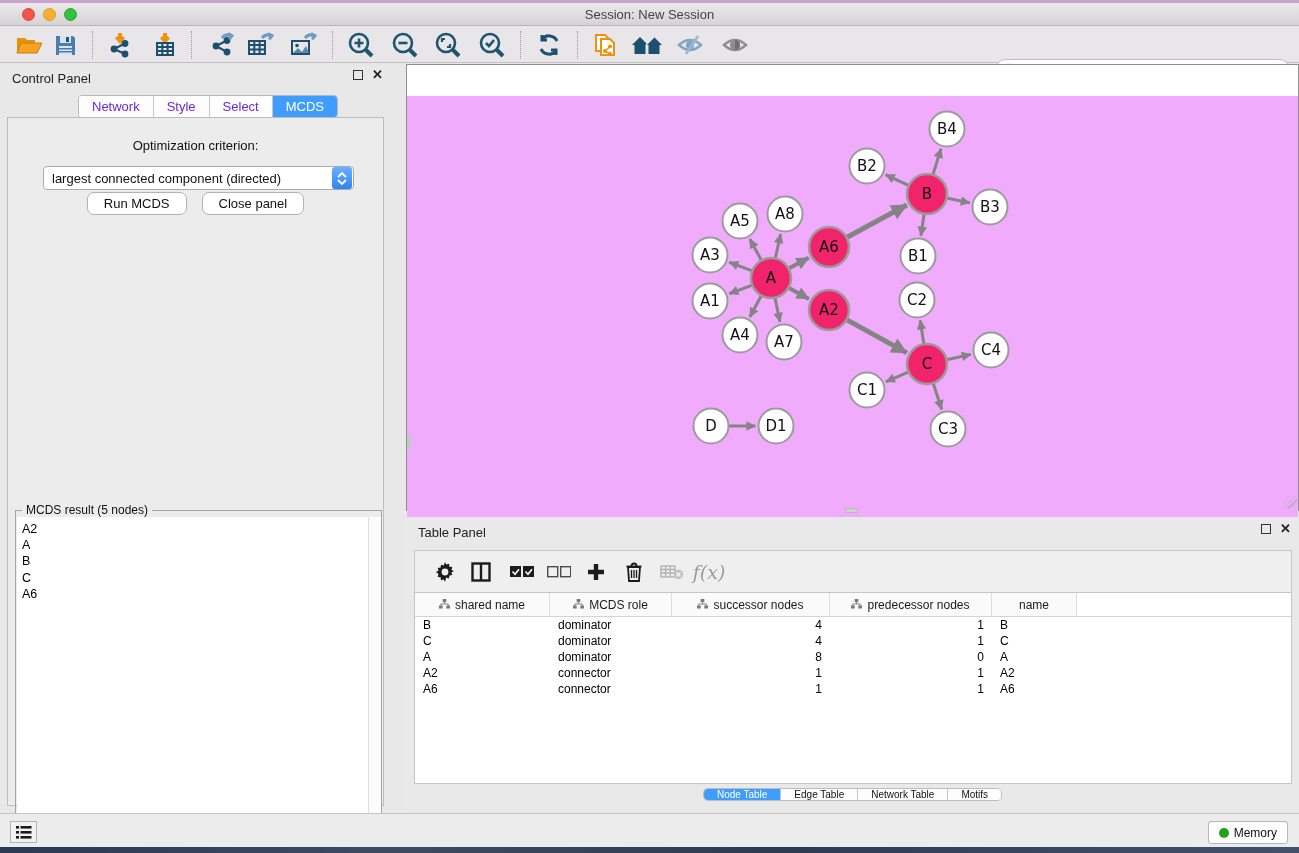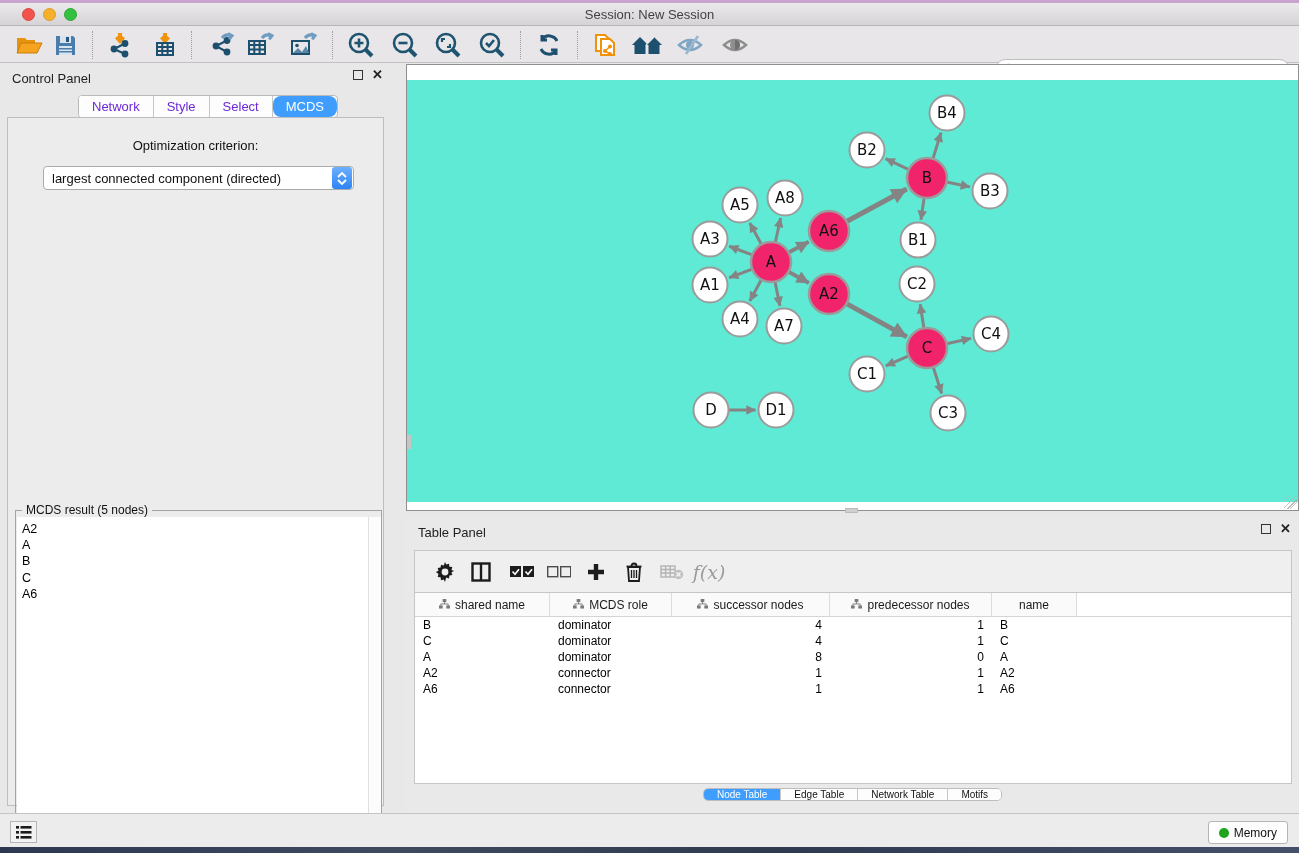--- a/index.html
+++ b/index.html
@@ -29,21 +29,21 @@
 
   
   .control-panel { position:absolute; left:0; top:63px; width:391px; height:750px; background:#e8e8e8;padding-left:32px; }
   .panel-head { position:absolute; left:12px; top:8px; font-size:13px; color:#222; }
   .panel-btns { position:absolute; right:8px; top:7px; display:flex; gap:9px; align-items:center; }
   .float-glyph { width:10px; height:10px; border:1.5px solid #333; display:inline-block; }
   .close-glyph { font-size:13px; font-weight:bold; color:#222; line-height:10px; }
   .cp-tabs { position:absolute; left:78px; top:32px; display:flex; border:1px solid #b9b9b9; border-radius:4px; overflow:hidden; background:#fff; }
   .cp-tab { padding:3px 13px; font-size:13px; color:#6d28d9; background:#fdfdfd; border-right:1px solid #c7c7c7; }
   .cp-tab:last-child { border-right:none; }
-  .cp-tab.sel { background:#3f9efd; color:#fff;border-radius:8px; }
+  .cp-tab.sel { background:#3f9efd; color:#fff; }
   .cp-content { position:absolute; left:7px; top:54px; width:377px; height:689px; background:#ececec; border:1px solid #bdbdbd; }
   .opt-label { position:absolute; left:0; width:100%; top:20px; text-align:center; font-size:13px; color:#111; }
   .dropdown { position:absolute; left:35px; top:40px; width:311px; height:24px; background:#fff; border:1px solid #ababab;
               border-radius:4px; display:flex; align-items:center;margin-top:8px; }
   .dropdown .dd-text { flex:1; font-size:13px; color:#111; padding-left:8px; white-space:nowrap; overflow:hidden; }
   .dd-stepper { width:20px; height:22px; margin-right:1px; border-radius:3px; background:linear-gradient(#6cb0fe,#2e83f4);
                 display:flex; flex-direction:column; align-items:center; justify-content:center; gap:1px; }
   .btn-row { position:absolute; left:0; top:74px; width:100%; display:flex; justify-content:center; gap:15px; }
   .cp-btn { background:#fff; border:1px solid #b3b3b3; border-radius:7px; font-size:13px; color:#111; padding:3px 16px; height:23px; }
   .groupbox { position:absolute; left:7px; top:392px; width:367px; height:343px; border:1px solid #a3a3a3; }
@@ -53,21 +53,21 @@
   .result-item { font-size:12.5px; color:#000; line-height:16.2px; }
   .result-scroll { width:13px; border-left:1px solid #e0e0e0; background:#fcfcfc; }
 
   
   .net-window { position:absolute; left:406px; top:64px; width:893px; height:447px; border:1px solid #8f8f8f; background:#fff; }
   .net-titlebar { position:absolute; left:0; top:0; width:100%; height:23px; background:linear-gradient(#f2f2f2,#d8d8d8);
                   border-bottom:1px solid #a9a9a9; }
   .net-lights { position:absolute; left:13px; top:5px; display:flex; gap:6px; }
   .net-light { width:12px; height:12px; border-radius:50%; }
   .net-title { position:absolute; left:0; right:0; top:4px; text-align:center; font-size:12.5px; color:#222; }
-  .net-canvas { position:absolute; left:0; top:15px; width:891px; height:422px; background:#5eead4; }
+  .net-canvas { position:absolute; left:0; top:31px; width:891px; height:422px; background:#f0abfc; }
   .resize-grip { position:absolute; right:1px; bottom:1px; width:13px; height:13px;
      background:
        linear-gradient(135deg, transparent 0 60%, #aaa 60% 66%, transparent 66%),
        repeating-linear-gradient(135deg, transparent 0 3px, #b5b5b5 3px 4px, transparent 4px 5px); opacity:.8;}
   .edge-tick-left { position:absolute; left:0px; top:370px; width:4px; height:14px; background:#c6c6c6; }
   .edge-tick-bottom { position:absolute; left:438px; bottom:-3px; width:13px; height:5px; background:#cfcfcf; border:1px solid #bbb; }
 
   
   .table-panel { position:absolute; left:406px; top:517px; width:893px; height:296px; background:#e9e9e9; }
   .tp-toolbar { position:absolute; left:8px; top:33px; width:878px; height:42px; background:#efefef;
@@ -270,20 +270,24 @@
       <div class="dropdown">
         <span class="dd-text">largest connected component (directed)</span>
         <span class="dd-stepper">
           <svg width="10" height="6" viewBox="0 0 10 6">
               <path d="M1 5 L5 1 L9 5" stroke="#fff" stroke-width="1.8" fill="none"></path>
             </svg>
           <svg width="10" height="6" viewBox="0 0 10 6">
               <path d="M1 1 L5 5 L9 1" stroke="#fff" stroke-width="1.8" fill="none"></path>
             </svg>
         </span>
+      </div>
+      <div class="btn-row">
+        <button class="cp-btn">Run MCDS</button>
+        <button class="cp-btn">Close panel</button>
       </div>
       <div class="groupbox">
         <span class="groupbox-label">MCDS result (5 nodes)</span>
         <div class="result-list">
           <div class="result-items">
               <div class="result-item">A2</div>
               <div class="result-item">A</div>
               <div class="result-item">B</div>
               <div class="result-item">C</div>
               <div class="result-item">A6</div>

